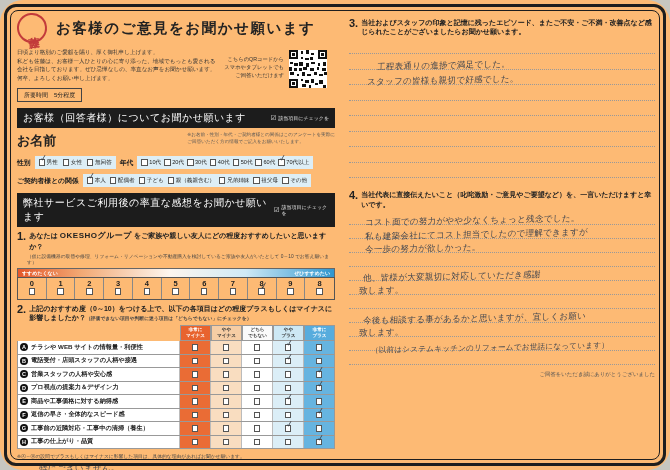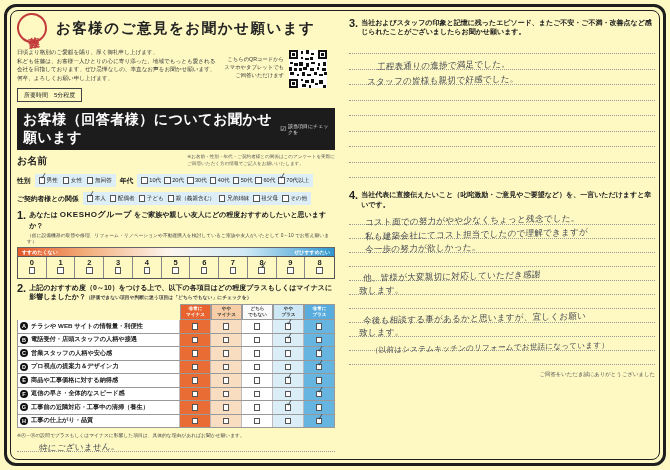--- a/index.html
+++ b/index.html
@@ -1,43 +1,43 @@
 <!DOCTYPE html>
 <html><head>
 <meta charset="utf-8">
 <style>
   * { margin:0; padding:0; box-sizing:border-box; }
   html,body { width:670px; height:470px; overflow:hidden; background:#c6c6c0; font-family:"Liberation Sans","DejaVu Sans",sans-serif; color:#222; }
-  .paper { position:absolute; inset:0; background:#fef9c3; }
+  .paper { position:absolute; inset:0; background:#fdba74;border-radius:23px; }
   .frame { position:absolute; inset:4px; border:3px solid #1e1e1e; border-radius:12px; pointer-events:none; }
   .frame::after { content:""; position:absolute; inset:3px; border:1px solid #1e1e1e; border-radius:8px; }
   .content { position:absolute; left:17px; top:12px; right:15px; bottom:10px; display:flex; gap:14px; }
   .col-left { width:318px; flex:none; }
   .col-right { flex:1; min-width:0; }
   .pre { white-space:pre-line; }
 
   
   .title-row { display:flex; align-items:center; gap:9px; margin:1px 0 5px; }
   .stamp { width:30px; height:30px; flex:none; border:2px solid #c23b3b; border-radius:50%; color:#c23b3b; display:flex; align-items:center; justify-content:center; writing-mode:vertical-rl; font-family:"Liberation Serif","DejaVu Serif",serif; font-weight:bold; font-size:11px; line-height:1; transform:rotate(-6deg); }
   .main-title { font-size:14.5px; font-weight:bold; letter-spacing:1.5px; }
   .intro-row { display:flex; gap:5px; align-items:flex-start; }
   .intro-text { width:200px; font-size:5.6px; line-height:1.55; color:#333; }
   .duration-box { display:inline-block; border:1px solid #444; padding:1.5px 6px; font-size:6px; margin-top:3px; }
   .qr-note { width:62px; font-size:5.3px; color:#333; text-align:right; line-height:1.5; margin-top:8px; }
   .qr-wrap { width:38px; height:38px; flex:none; margin-top:2px; }
 
   
   .bar { background:#1c1c1c; color:#fff; display:flex; justify-content:space-between; align-items:center; padding:3px 6px; margin:6px 0 4px; }
-  .bar-title { font-size:14px; font-weight:bold; letter-spacing:0.5px; }
+  .bar-title { font-size:10px; font-weight:normal; letter-spacing:0.5px; }
   .bar-badge { font-size:5px; color:#e8e8e8; display:flex; align-items:center; gap:2px; }
   .badge-check { font-size:6.5px; line-height:1; }
 
   
   .name-row { display:flex; justify-content:space-between; align-items:flex-start; margin:3px 0 6px; }
-  .name-label { font-size:10px; font-weight:bold; }
+  .name-label { font-size:13px; font-weight:bold; }
   .name-note { font-size:4.6px; color:#555; line-height:1.5; text-align:left; }
   .demo-row { display:flex; align-items:center; gap:4px; margin-bottom:5px; }
   .demo-label { font-size:6.8px; font-weight:bold; flex:none; }
   .strip { background:#ddeef6; display:flex; align-items:center; gap:5px; padding:2.5px 4px; }
   .opt { display:flex; align-items:center; gap:1.5px; font-size:5.6px; white-space:nowrap; }
   .box { width:6.5px; height:6.5px; border:1px solid #555; background:#fff; display:inline-block; position:relative; flex:none; }
   .tick { position:absolute; top:-6px; left:0; font-size:9px; font-weight:bold; color:#3d4148; transform:rotate(-10deg); line-height:1; pointer-events:none; }
 
   
   .q-head { display:flex; gap:3px; align-items:flex-start; margin:4px 0 2px; }
@@ -254,20 +254,27 @@
               <span class="box"></span>
               <span>祖父母</span>
             </span>
         <span class="opt">
               <span class="box"></span>
               <span>その他</span>
             </span>
       </div>
     </div>
 
+    <div class="bar">
+      <span class="bar-title">弊社サービスご利用後の率直な感想をお聞かせ願います</span>
+      <span class="bar-badge">
+            <span class="badge-check">☑</span>
+            <span>該当項目にチェックを</span>
+          </span>
+    </div>
 
     <div class="q-head">
       <span class="q-num">1.</span>
       <span class="q-text"><span>あなたは </span><span class="q-brand">OKESHOグループ</span><span> をご家族や親しい友人にどの程度おすすめしたいと思いますか？</span></span>
     </div>
     <div class="q-sub">（仮に設備機器の取替や修理、リフォーム・リノベーションや不動産購入を検討しているご家族や友人がいたとして 0～10 でお答え願います）</div>
 
     <div class="scale-grad">
       <span>すすめたくない</span>
       <span>ぜひすすめたい</span>

